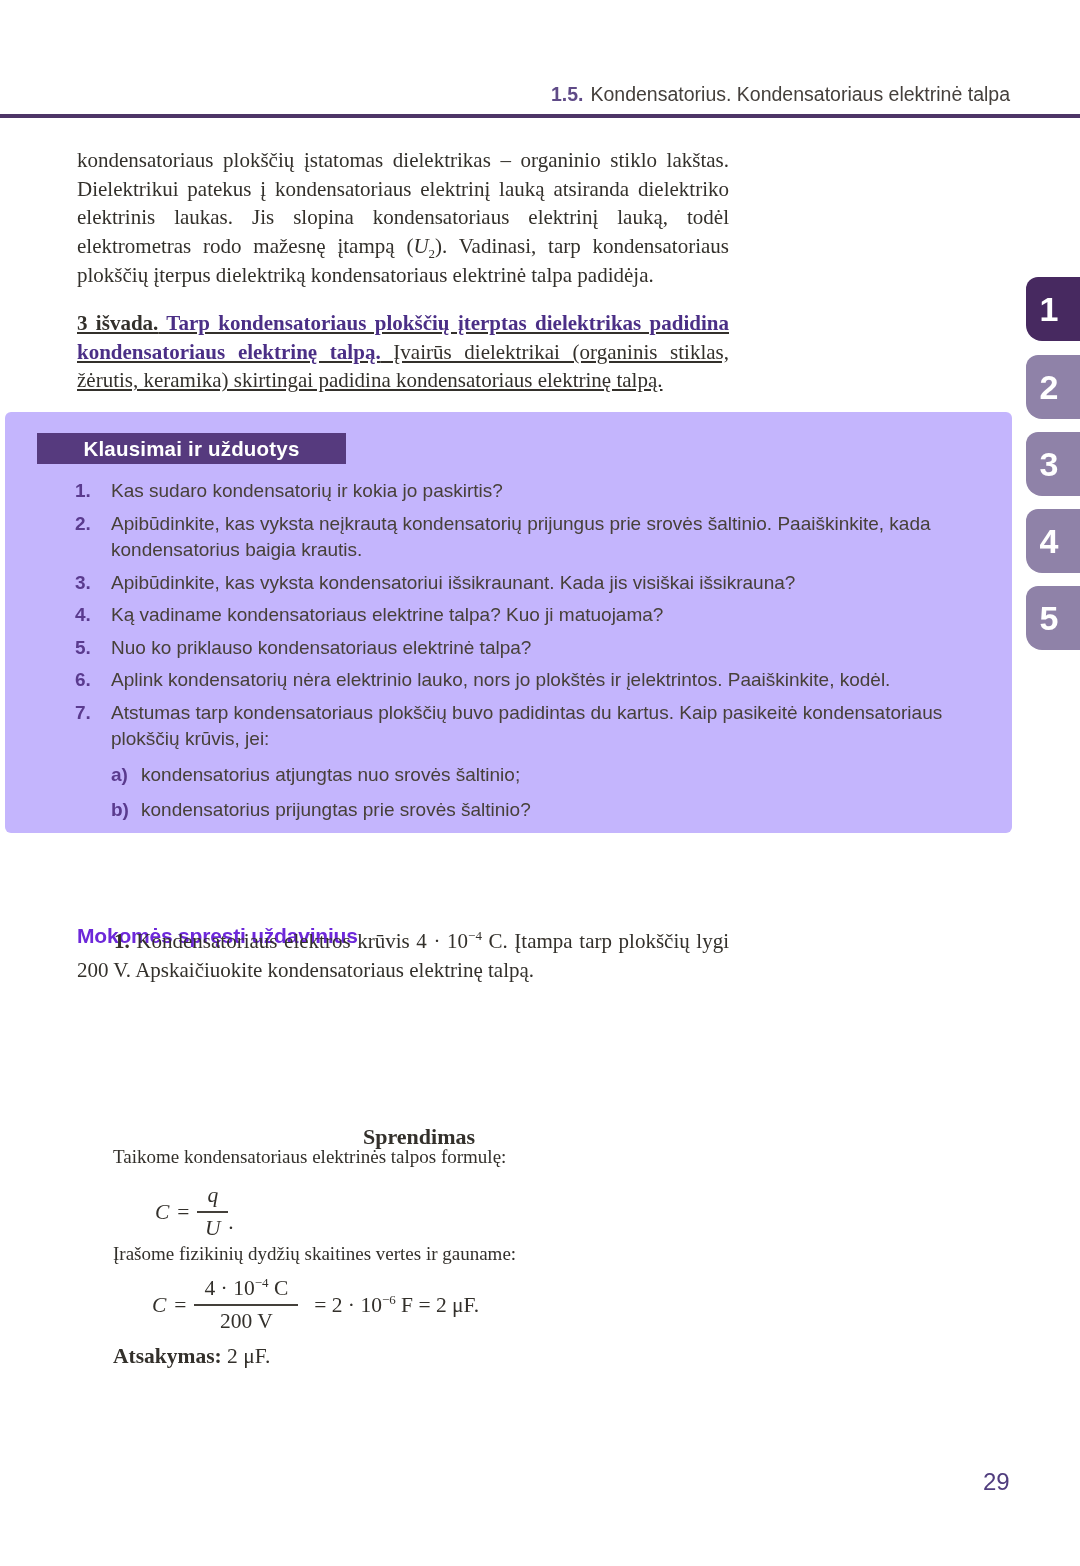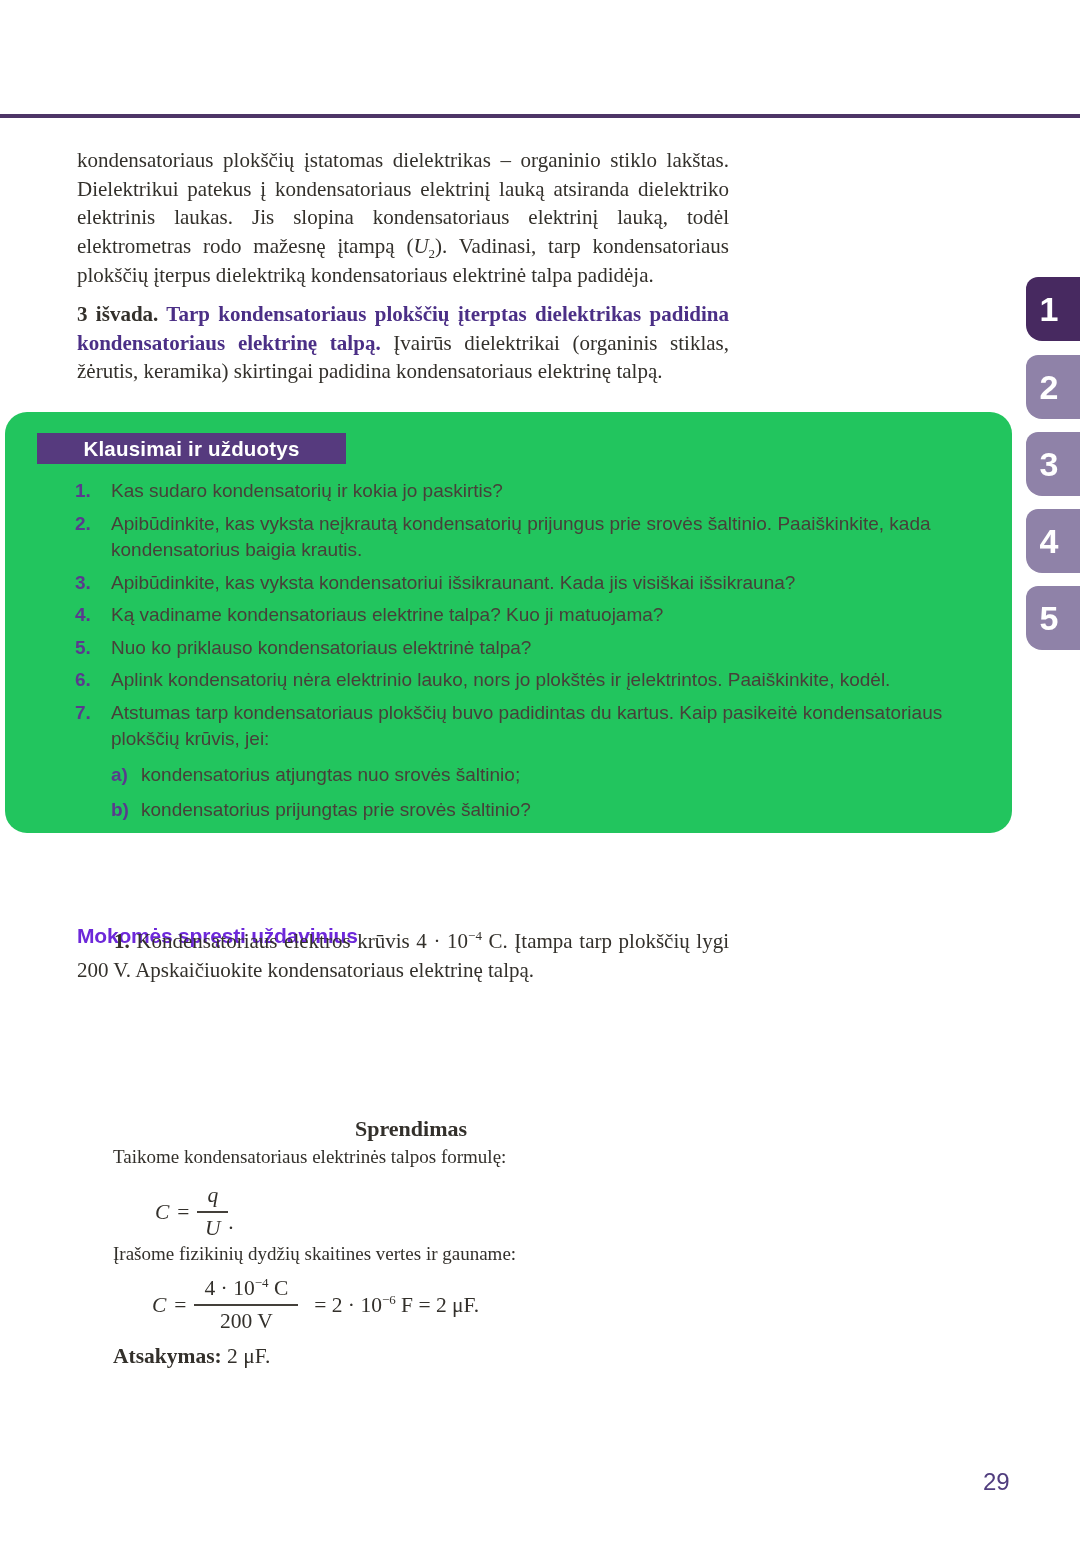--- a/index.html
+++ b/index.html
@@ -9,29 +9,29 @@
   
   .header{position:absolute;top:83px;right:70px;font-family:"Liberation Sans",sans-serif;
           font-size:19.5px;color:#45403c;white-space:nowrap;}
   .hnum{font-weight:bold;color:#5f4a87;margin-right:7px;}
   .header-rule{position:absolute;top:114px;left:0;width:1080px;height:4px;background:#4d3567;}
 
   
   .bodyp{position:absolute;left:77px;width:652px;margin:0;font-size:21px;line-height:28.7px;
          color:#33302b;text-align:justify;}
   .p1{top:146px;}
-  .p2{top:300px;}
+  .p2{top:309px;text-decoration:underline;}
   .p2 b{font-weight:bold;}
   .purple{color:#4b2f86;font-weight:bold;}
   sub{font-size:13px;line-height:0;}
   sup{font-size:13px;line-height:0;}
 
   
-  .qa-box{position:absolute;left:5px;top:412px;width:1007px;height:421px;background:#22c55e;
-          border-radius:22px;font-family:"Liberation Sans",sans-serif;}
+  .qa-box{position:absolute;left:5px;top:412px;width:1007px;height:421px;background:#c4b5fd;
+          border-radius:6px;font-family:"Liberation Sans",sans-serif;}
   .qa-banner{position:absolute;left:32px;top:21px;width:309px;height:31px;background:#563a7e;
              color:#ffffff;font-weight:bold;font-size:20.5px;display:flex;align-items:center;
              justify-content:center;letter-spacing:0.2px;}
   .qa-list{position:absolute;left:70px;top:66px;width:893px;font-size:19px;line-height:26.5px;
            color:#474039;}
   .q-row{display:flex;margin-top:6px;}
   .q-row:first-child{margin-top:0;}
   .q-num{width:36px;flex:none;font-weight:bold;color:#5a3a8e;}
   .q-text{flex:1;}
   .q-sub{display:flex;margin-top:9px;margin-left:36px;}
@@ -48,21 +48,21 @@
   .tab-5{top:586px;background:#8f82a8;}
 
   
   .solve-heading{position:absolute;left:77px;top:924px;margin:0;font-family:"Liberation Sans",sans-serif;
                  font-size:21px;font-weight:bold;color:#6d28d9;letter-spacing:-0.2px;}
   .prob{top:927px;text-indent:37px;}
   .given{position:absolute;left:152px;top:988px;font-size:21.5px;color:#33302b;}
   .g-line{margin-bottom:10px;}
   .g-sep{width:118px;border-top:2px solid #44403a;margin:10px 0 7px 0;}
   .vr{font-style:italic;}
-  .sol-heading{position:absolute;left:77px;top:1108px;width:652px;margin:8px;text-align:center;
+  .sol-heading{position:absolute;left:77px;top:1108px;width:652px;margin:16px;text-align:center;
                font-weight:bold;font-size:22px;color:#33302b;}
   .step{position:absolute;left:113px;margin:0;font-size:19px;color:#33302b;}
   .s1{top:1146px;}
   .s2{top:1243px;}
   .formula{position:absolute;display:flex;align-items:center;font-size:21.5px;color:#33302b;}
   .f1{left:155px;top:1183px;}
   .f2{left:152px;top:1276px;}
   .eq{margin:0 8px;}
   .frac{display:inline-flex;flex-direction:column;align-items:center;}
   .fnum{padding:0 10px 3px 10px;border-bottom:2px solid #44403a;white-space:nowrap;}
@@ -72,20 +72,23 @@
   .answer{position:absolute;left:113px;top:1344px;margin:0;font-size:21.5px;color:#33302b;}
   .answer b{font-weight:bold;}
   .pagenum{position:absolute;left:983px;top:1468px;font-family:"Liberation Sans",sans-serif;
            font-size:24px;color:#503d7e;}
 </style>
 </head>
 <body>
 
 <div class="page">
 
+  <div class="header">
+    <span class="hnum">1.5.</span><span class="htitle">Kondensatorius. Kondensatoriaus elektrinė talpa</span>
+  </div>
   <div class="header-rule"></div>
 
   <p class="bodyp p1"><span>kondensatoriaus plokščių įstatomas dielektrikas – organinio stiklo lakštas. Dielektrikui patekus į kondensatoriaus elektrinį lauką atsiranda dielektriko elektrinis laukas. Jis slopina kondensatoriaus elektrinį lauką, todėl elektrometras rodo mažesnę įtampą (</span><span class="vr">U</span><sub>2</sub><span>). Vadinasi, tarp kondensatoriaus plokščių įterpus dielektriką kondensatoriaus elektrinė talpa padidėja.</span></p>
 
   <p class="bodyp p2"><b>3 išvada.</b><span class="purple"> Tarp kondensatoriaus plokščių įterptas dielektrikas padidina kondensatoriaus elektrinę talpą.</span><span> Įvairūs dielektrikai (organinis stiklas, žėrutis, keramika) skirtingai padidina kondensatoriaus elektrinę talpą.</span></p>
 
   <section class="qa-box">
     <div class="qa-banner">
       <span>Klausimai ir užduotys</span>
     </div>

